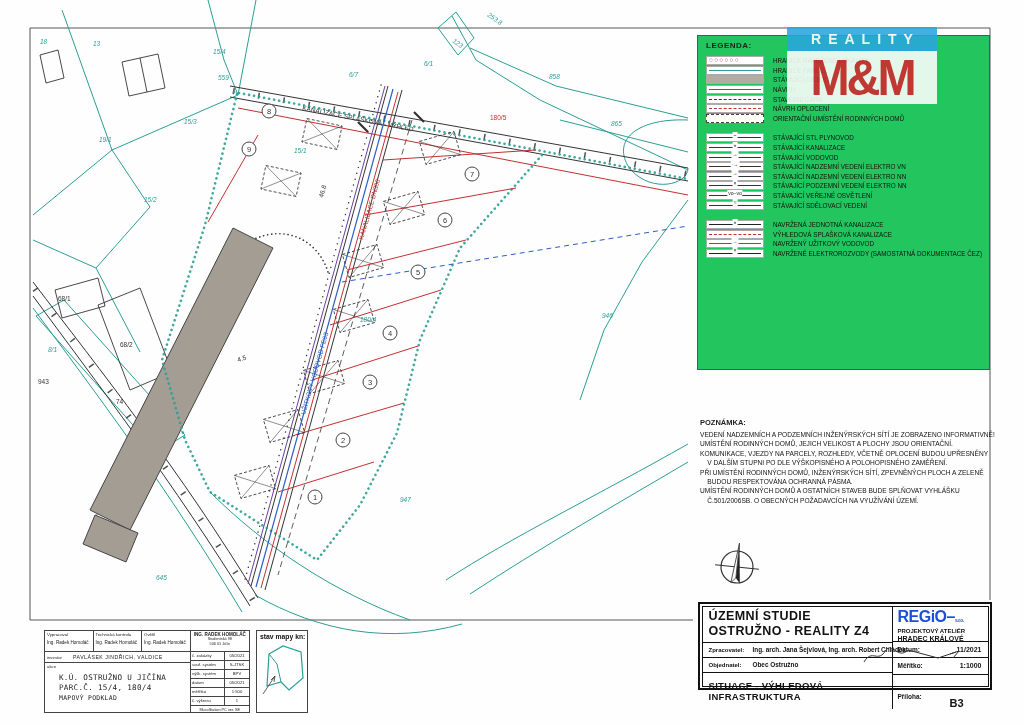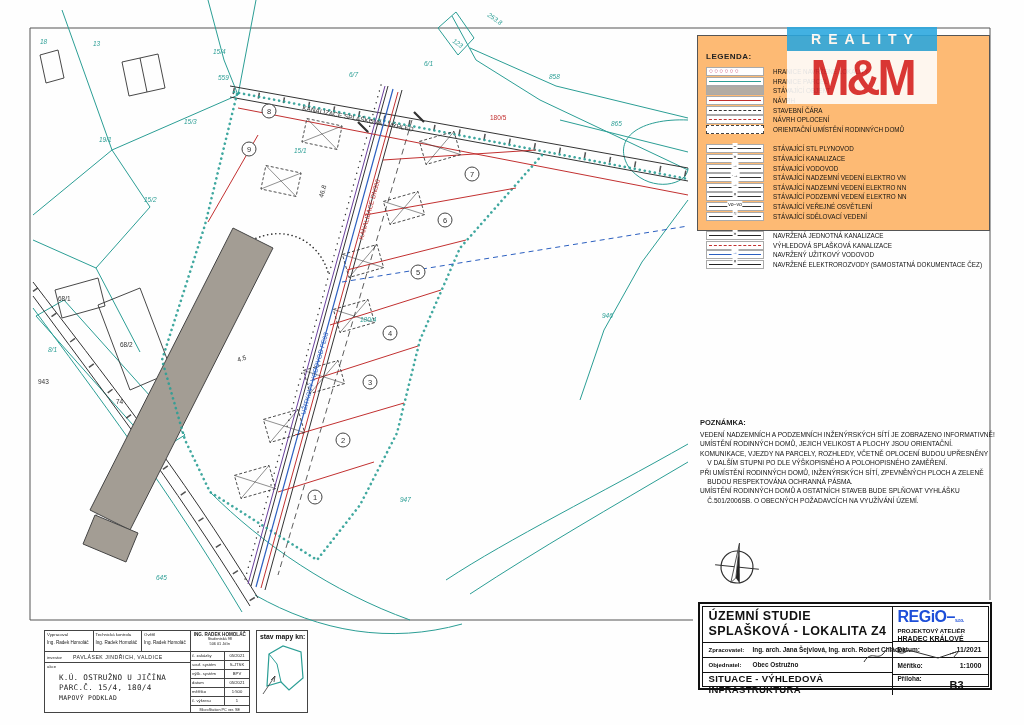--- a/index.html
+++ b/index.html
@@ -7,22 +7,22 @@
          font-family:"Liberation Sans",sans-serif;color:#222;}
   svg text{font-family:"Liberation Sans",sans-serif;}
   .lb{font-size:6.5px;font-style:italic;}
   .lb-teal{fill:#2b9e95;}
   .lb-black{fill:#333;font-style:normal;}
   .lb-red{fill:#c23030;font-style:normal;}
   .lb-blue{fill:#2b5fc0;font-style:normal;}
   .plotnum{font-size:7.5px;fill:#333;font-style:normal;text-anchor:middle;}
 
   
-  #legend{position:absolute;left:697px;top:35px;width:293px;height:196px;
-          border:1px solid #555;background:#fdba74;padding:16px 0 0 8px;box-sizing:border-box;}
+  #legend{position:absolute;left:697px;top:35px;width:293px;height:335px;
+          border:1px solid #555;background:#22c55e;padding:5px 0 0 8px;box-sizing:border-box;}
   #legend h4{margin:0 0 6px 0;font-size:8px;letter-spacing:.5px;}
   .leg-row{display:flex;align-items:center;height:9.6px;}
   .leg-gap{height:10px;}
   .leg-sym{width:56px;height:7px;border:.5px solid #aaa;background:#fff;position:relative;
            margin-right:9px;flex:none;}
   .leg-sym .ln{position:absolute;left:2px;right:2px;top:3px;border-top:1px solid #333;}
   .leg-sym .ln.teal{border-top:1.6px solid #2b9e95;}
   .leg-sym .ln.red{border-top:1.4px solid #c23030;}
   .leg-sym .ln.blue{border-top:1.6px solid #2b5fc0;}
   .leg-sym .ln.thick{border-top:1.6px solid #222;}
@@ -65,21 +65,21 @@
               font-size:9.5px;font-weight:bold;letter-spacing:.3px;color:#111;}
   .tb-right{display:flex;flex-direction:column;}
   .tb-regio{height:33px;border-bottom:1px solid #111;padding:1px 4px 0 5px;}
   .regio-name{font-size:16px;font-weight:900;letter-spacing:-.5px;line-height:15px;color:#1d4ed8;}
   .regio-l2{font-size:6px;font-weight:bold;line-height:7px;color:#111;}
   .regio-l3{font-size:7px;font-weight:bold;line-height:8px;color:#111;}
   .tb-kv{height:15.5px;border-bottom:1px solid #111;display:flex;align-items:center;
          padding:0 6px 0 5px;justify-content:space-between;}
   .tb-kv .lab{font-size:6.5px;font-weight:bold;color:#111;}
   .tb-kv .val{font-size:7px;font-weight:bold;color:#111;}
-  .tb-kv.last{flex:1;border-bottom:none;align-items:flex-start;padding-top:0;}
+  .tb-kv.last{flex:1;border-bottom:none;align-items:flex-start;padding-top:18px;}
   .tb-kv.last .val{font-size:11px;margin:4px 18px 0 0;}
   #signature{position:absolute;left:160px;top:38px;pointer-events:none;}
 
   
   #stamp{position:absolute;left:44px;top:630px;width:206px;height:83px;border:1px solid #444;
          background:#fff;box-sizing:border-box;display:flex;}
   .st-left{width:146px;border-right:1px solid #444;display:flex;flex-direction:column;}
   .st-r1{height:20px;border-bottom:1px solid #444;display:flex;}
   .st-r1 .cell{flex:1;border-right:1px solid #444;padding:1px 0 0 2px;}
   .st-r1 .cell:last-child{border-right:none;}
@@ -460,21 +460,21 @@
     BUDOU RESPEKTOVÁNA OCHRANNÁ PÁSMA.
 UMÍSTĚNÍ RODINNÝCH DOMŮ A OSTATNÍCH STAVEB BUDE SPLŇOVAT VYHLÁŠKU
     Č.501/2006SB. O OBECNÝCH POŽADAVCÍCH NA VYUŽÍVÁNÍ ÚZEMÍ.</div>
   </div>
 
   <div id="tblock">
     <div id="tblock-in">
       <div class="tb-left">
         <div class="tb-title">
           <div>ÚZEMNÍ STUDIE</div>
-          <div>SPLAŠKOVÁ - LOKALITA Z4</div>
+          <div>OSTRUŽNO - REALITY Z4</div>
         </div>
         <div class="tb-row">
           <span class="lab">Zpracovatel:</span>
           <span class="val">Ing. arch. Jana Šejvlová, Ing. arch. Robert Chládek</span>
         </div>
         <div class="tb-row">
           <span class="lab">Objednatel:</span>
           <span class="val">Obec Ostružno</span>
         </div>
         <div class="tb-drawing">SITUACE - VÝHLEDOVÁ INFRASTRUKTURA</div>

